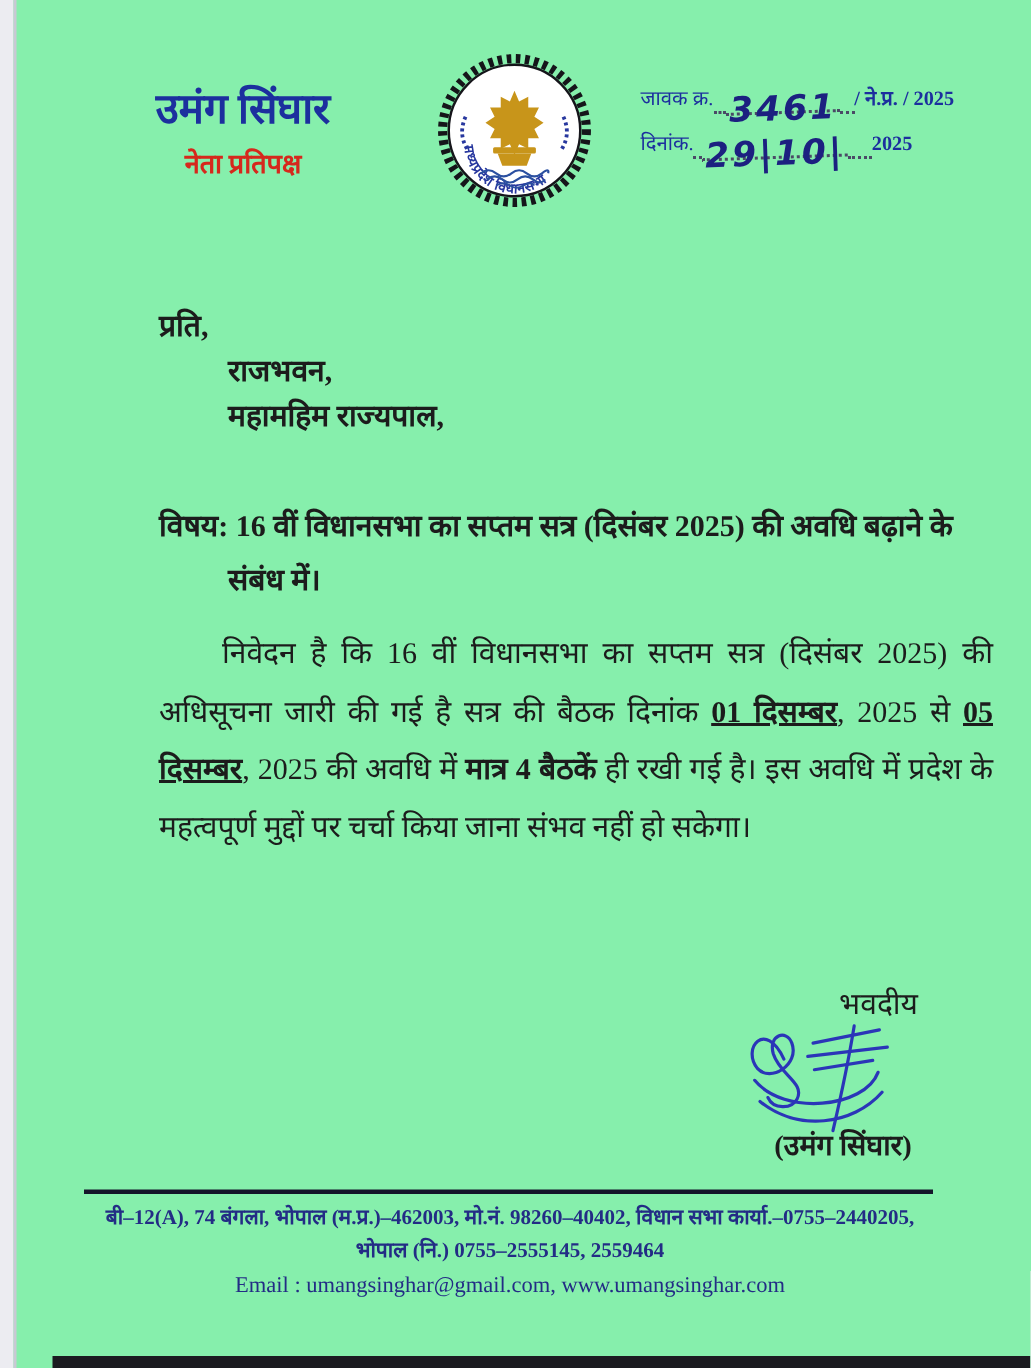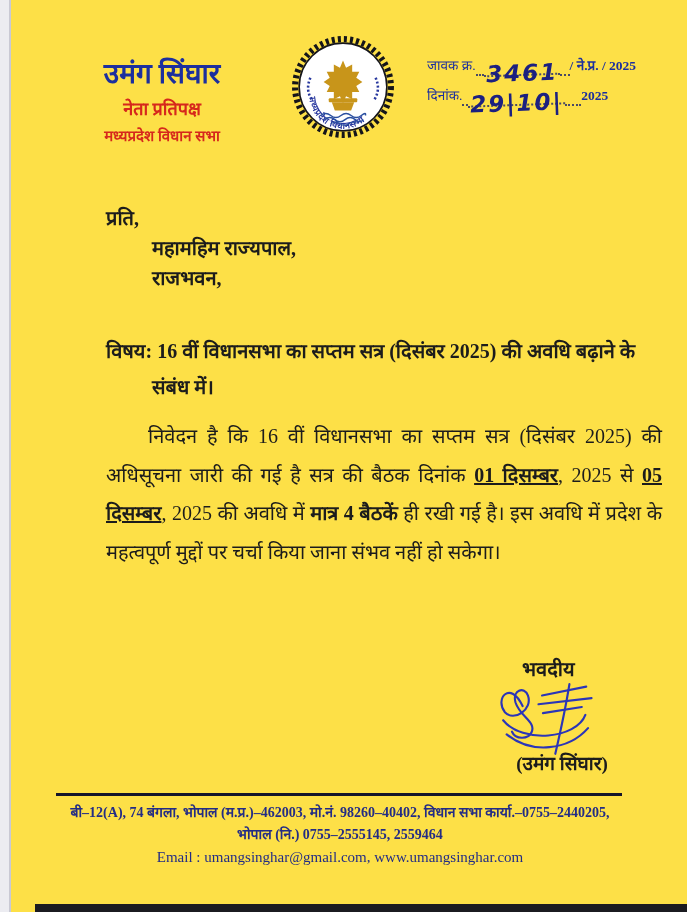--- a/index.html
+++ b/index.html
@@ -3,21 +3,21 @@
 <meta charset="utf-8">
 <style>
   :root{
     --name-blue:#1c2f9e; --accent-red:#d6281c; --footer-navy:#232c85;
     --signature-blue:#2b35b8; --gold:#c8951a; --seal-blue:#27379e; --ink-black:#1c1c1c;
   }
   *{margin:0;padding:0;box-sizing:border-box;}
   html,body{background:#e9e9ee;}
   .page{
     position:relative; width:687px; height:912px; margin:0 auto;
-    background:#fde047; overflow:hidden;
+    background:#86efac; overflow:hidden;
     font-family:"Liberation Serif","DejaVu Serif",serif;
     color:var(--ink-black);
   }
   .scan-left-strip{position:absolute;left:0;top:0;width:9px;height:912px;background:#ececf1;}
   .scan-left-line{position:absolute;left:9px;top:0;width:2px;height:912px;background:#c9c9d4;}
   .scan-bottom-strip{position:absolute;left:35px;top:904px;width:652px;height:8px;background:#1b1b20;}
 
   
   .header-name-block{position:absolute;left:42px;top:58px;width:240px;text-align:center;}
   .sender-name{font-size:28px;font-weight:bold;color:var(--name-blue);line-height:32px;}
@@ -44,22 +44,22 @@
                  font-weight:bold;line-height:36px;padding-left:46px;text-indent:-46px;}
 
   
   .body-block{position:absolute;left:106px;top:412px;width:556px;font-size:20px;line-height:38.5px;}
   .para1{text-indent:42px;text-align:justify;margin-top:5px;}
   .para2{text-indent:42px;margin-top:9px;}
   .bu{font-weight:bold;text-decoration:underline;margin-top:28px;}
   .b{font-weight:bold;}
 
   
-  .closing-word{position:absolute;left:522px;top:655px;width:90px;text-align:left;
-                font-size:20px;font-weight:bold;}
+  .closing-word{position:absolute;left:522px;top:655px;width:90px;text-align:right;
+                font-size:20px;font-weight:normal;}
   .signature-svg{position:absolute;left:486px;top:676px;width:128px;height:84px;}
   .signed-name{position:absolute;left:492px;top:750px;width:140px;text-align:center;
                font-size:19px;font-weight:bold;}
 
   
   .footer-rule{position:absolute;left:56px;top:793px;width:566px;height:3px;background:#15152a;}
   .footer-block{position:absolute;left:30px;top:802px;width:620px;text-align:center;
                 color:var(--footer-navy);}
   .footer-line1{font-size:14px;font-weight:600;line-height:22px;}
   .footer-line2{font-size:14px;font-weight:600;line-height:22px;}
@@ -69,21 +69,20 @@
 <body>
 
 <div class="page">
 
   <div class="scan-left-strip"></div>
   <div class="scan-left-line"></div>
 
   <div class="header-name-block">
     <div class="sender-name">उमंग सिंघार</div>
     <div class="sender-title">नेता प्रतिपक्ष</div>
-    <div class="sender-org">मध्यप्रदेश विधान सभा</div>
   </div>
 
   <svg class="emblem" viewBox="0 0 104 104">
     <circle cx="52" cy="52" r="47" fill="none" stroke="#15151a" stroke-width="6" stroke-dasharray="3 3"></circle>
     <circle cx="52" cy="52" r="43" fill="#ffffff" stroke="#15151a" stroke-width="1.6"></circle>
     <path id="seal-arc" d="M 19,60 A 33,33 0 0 0 85,60" fill="none"></path>
     <text font-size="9" font-weight="bold" fill="#27379e" letter-spacing="0.5" font-family="Liberation Serif, serif">
       <textPath href="#seal-arc" startOffset="2%">मध्यप्रदेश विधानसभा</textPath>
     </text>
     <path d="M21,64 q-6,-10 -1,-21" fill="none" stroke="#27379e" stroke-width="2.5" stroke-dasharray="2 2"></path>
@@ -108,22 +107,22 @@
       <span class="ref-label">दिनांक.</span>
       <span class="dotline" style="width:6px"></span>
       <span class="hw dotline">29|10|</span>
       <span class="dotline" style="width:16px"></span>
       <span class="ref-suffix">2025</span>
     </div>
   </div>
 
   <div class="address-block">
     <div>प्रति,</div>
+    <div class="address-indent">राजभवन,</div>
     <div class="address-indent">महामहिम राज्यपाल,</div>
-    <div class="address-indent">राजभवन,</div>
   </div>
 
   <div class="subject-block">
     <span>विषय:</span>
     <span>16 वीं विधानसभा का सप्तम सत्र (दिसंबर 2025) की अवधि बढ़ाने के संबंध में।</span>
   </div>
 
   <div class="body-block">
     <div class="para1">
       <span>निवेदन है कि 16 वीं विधानसभा का सप्तम सत्र (दिसंबर 2025) की अधिसूचना जारी की गई है सत्र की बैठक दिनांक </span><span class="bu">01 दिसम्बर</span><span>, 2025 से </span><span class="bu">05 दिसम्बर</span><span>, 2025 की अवधि में </span><span class="b">मात्र 4 बैठकें</span><span> ही रखी गई है। इस अवधि में प्रदेश के महत्वपूर्ण मुद्दों पर चर्चा किया जाना संभव नहीं हो सकेगा।</span>

